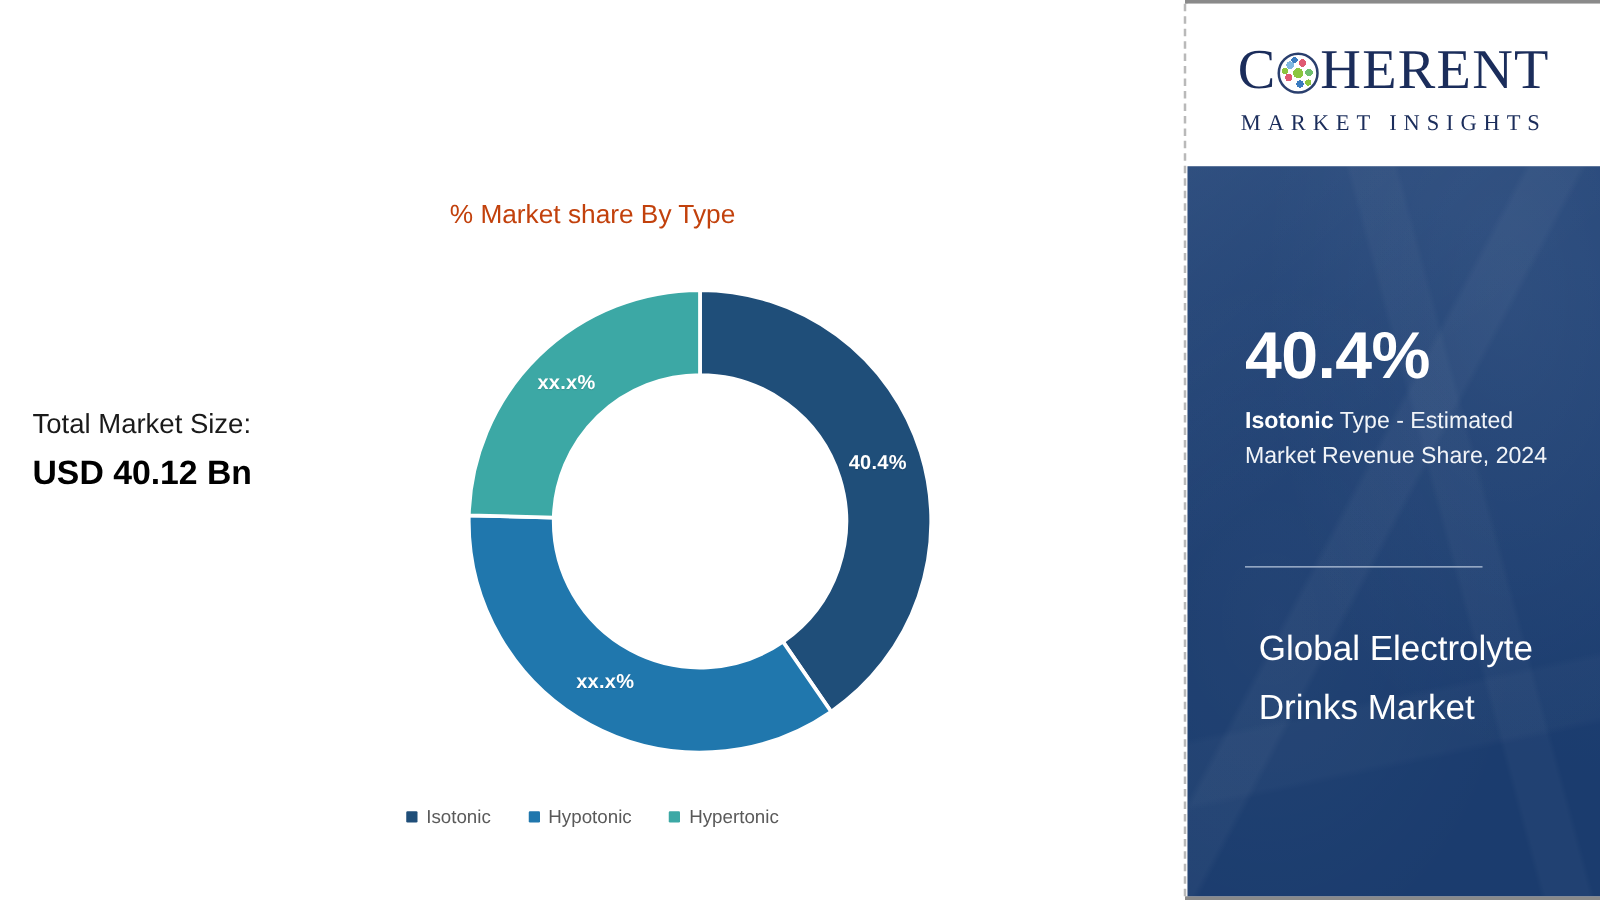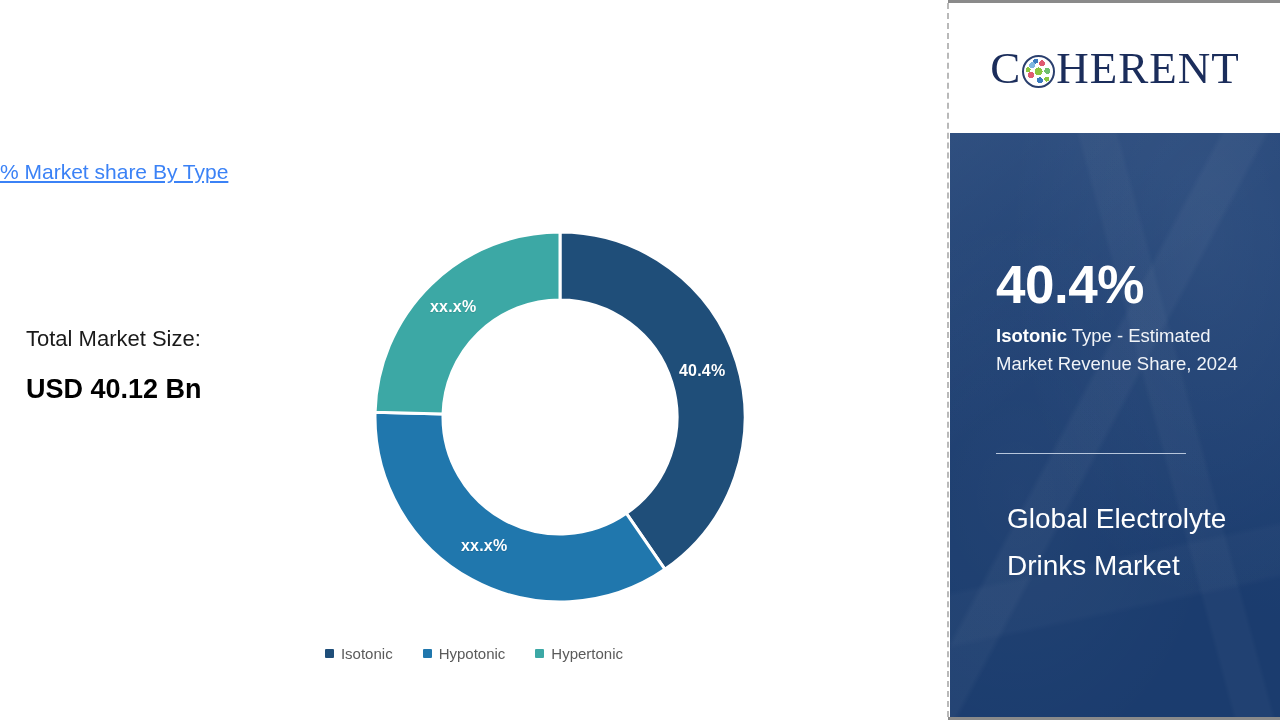--- a/index.html
+++ b/index.html
@@ -22,28 +22,27 @@
 
   .page-title{
     position:absolute;left:38px;top:33px;
     font-size:34px;font-weight:bold;color:#151515;
     letter-spacing:-0.2px;white-space:nowrap;
     font-family:"Liberation Sans", sans-serif;
   }
 
   .chart-subtitle{
     position:absolute;left:0;top:160px;width:948px;
-    text-align:left;font-size:21px;color:#3b82f6;
-    font-family:"Liberation Sans", sans-serif;
-    text-decoration:underline;
+    text-align:center;font-size:21px;color:#c2410c;
+    font-family:"Liberation Sans", sans-serif;
   }
 
   .total-block{position:absolute;left:26px;top:322px;width:300px;color:#111;}
   .total-label{font-size:22px;line-height:34px;color:#1a1a1a;}
-  .total-value{font-size:27px;line-height:38px;font-weight:bold;color:#000;margin-top:14px;}
+  .total-value{font-size:27px;line-height:38px;font-weight:bold;color:#000;margin-top:3px;}
 
   
   .donut-wrap{position:absolute;left:373px;top:230px;width:374px;height:374px;}
   .donut-svg{display:block;width:374px;height:374px;overflow:visible;}
 
   .slice-label{
     position:absolute;color:#ffffff;font-weight:bold;
     font-size:16px;letter-spacing:0.2px;
     font-family:"Liberation Sans", sans-serif;
     text-shadow:0 1px 1px rgba(0,0,0,.12);
@@ -209,20 +208,21 @@
   <div class="divider"></div>
 
   <div class="right-pane">
 
     <div class="logo-box">
       <div class="logo-row">
         <span class="logo-word">C</span>
         <span class="logo-globe"></span>
         <span class="logo-word">HERENT</span>
       </div>
+      <div class="logo-sub">MARKET INSIGHTS</div>
     </div>
 
     <div class="blue-panel">
       <div class="texture"></div>
 
       <div class="stat-number">40.4%</div>
 
       <div class="stat-desc">
         <b>Isotonic</b><span> Type - Estimated Market Revenue Share, 2024</span>
       </div>

